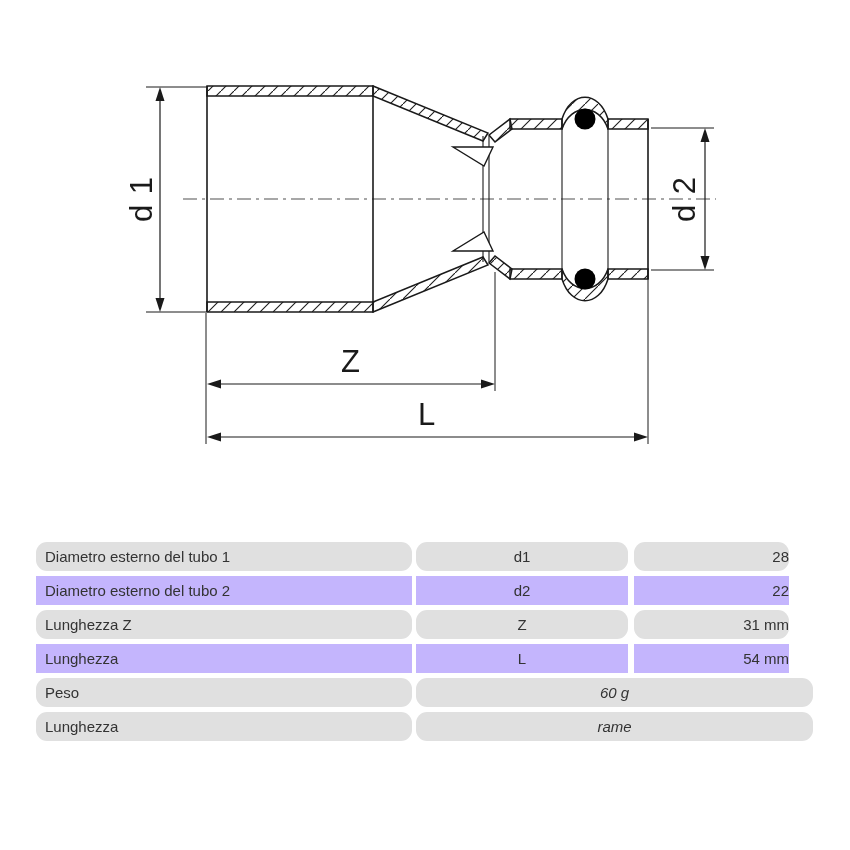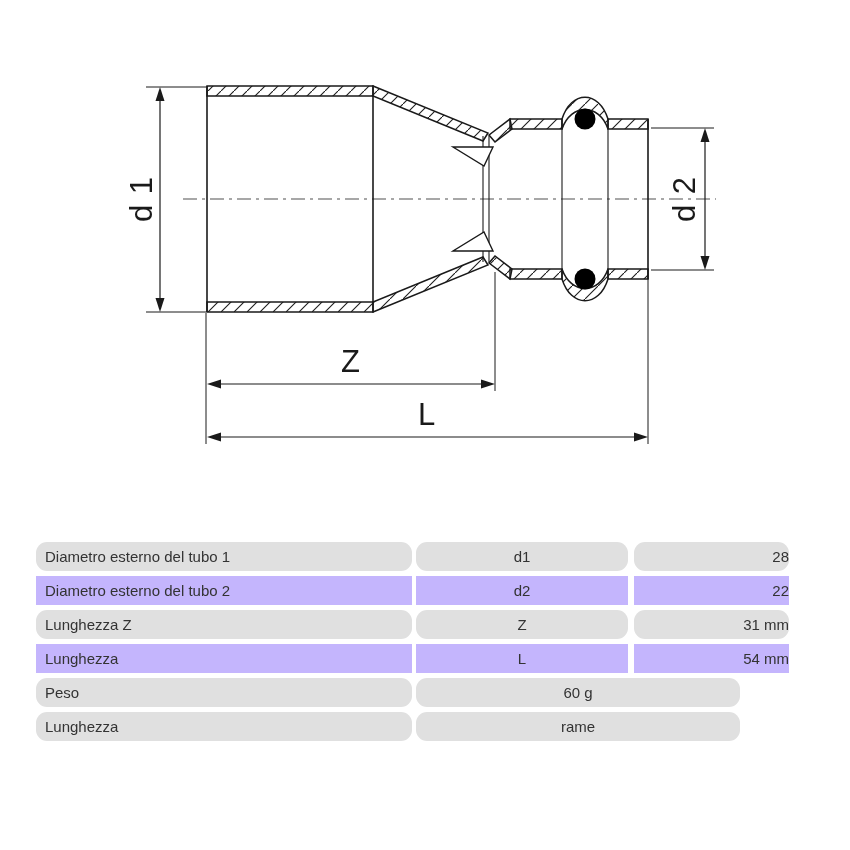--- a/index.html
+++ b/index.html
@@ -9,21 +9,21 @@
 
   
   .spec-table{position:absolute;left:36px;top:542px;width:777px;}
   .spec-row{display:flex;height:29px;margin-bottom:5px;font-size:15px;color:#333;}
   .spec-row .c1{width:376px;display:flex;align-items:center;padding-left:9px;box-sizing:border-box;}
   .gap-a{width:4px;}
   .gap-b{width:6px;}
   .spec-row .c2{width:212px;display:flex;align-items:center;justify-content:center;box-sizing:border-box;}
   .spec-row .c3{width:155px;display:flex;align-items:center;justify-content:flex-end;
                 box-sizing:border-box;}
-  .spec-row .cm{width:324px;display:flex;align-items:center;justify-content:center;box-sizing:border-box;}
+  .spec-row .cm{width:397px;display:flex;align-items:center;justify-content:center;box-sizing:border-box;font-style:italic;}
   .dark{background:#e0e0e0;border-radius:11px;}
   .light{background:#c4b5fd;}
 
   
   .band{fill:url(#hatch);stroke:#1a1a1a;stroke-width:1.5;stroke-linejoin:miter;}
   .edge{stroke:#1a1a1a;stroke-width:1.6;fill:none;}
   .thin{stroke:#1a1a1a;stroke-width:1.1;fill:none;}
   .dim{stroke:#1a1a1a;stroke-width:1.2;fill:none;}
   .ext{stroke:#1a1a1a;stroke-width:1;fill:none;}
   .arrow{fill:#1a1a1a;stroke:none;}

